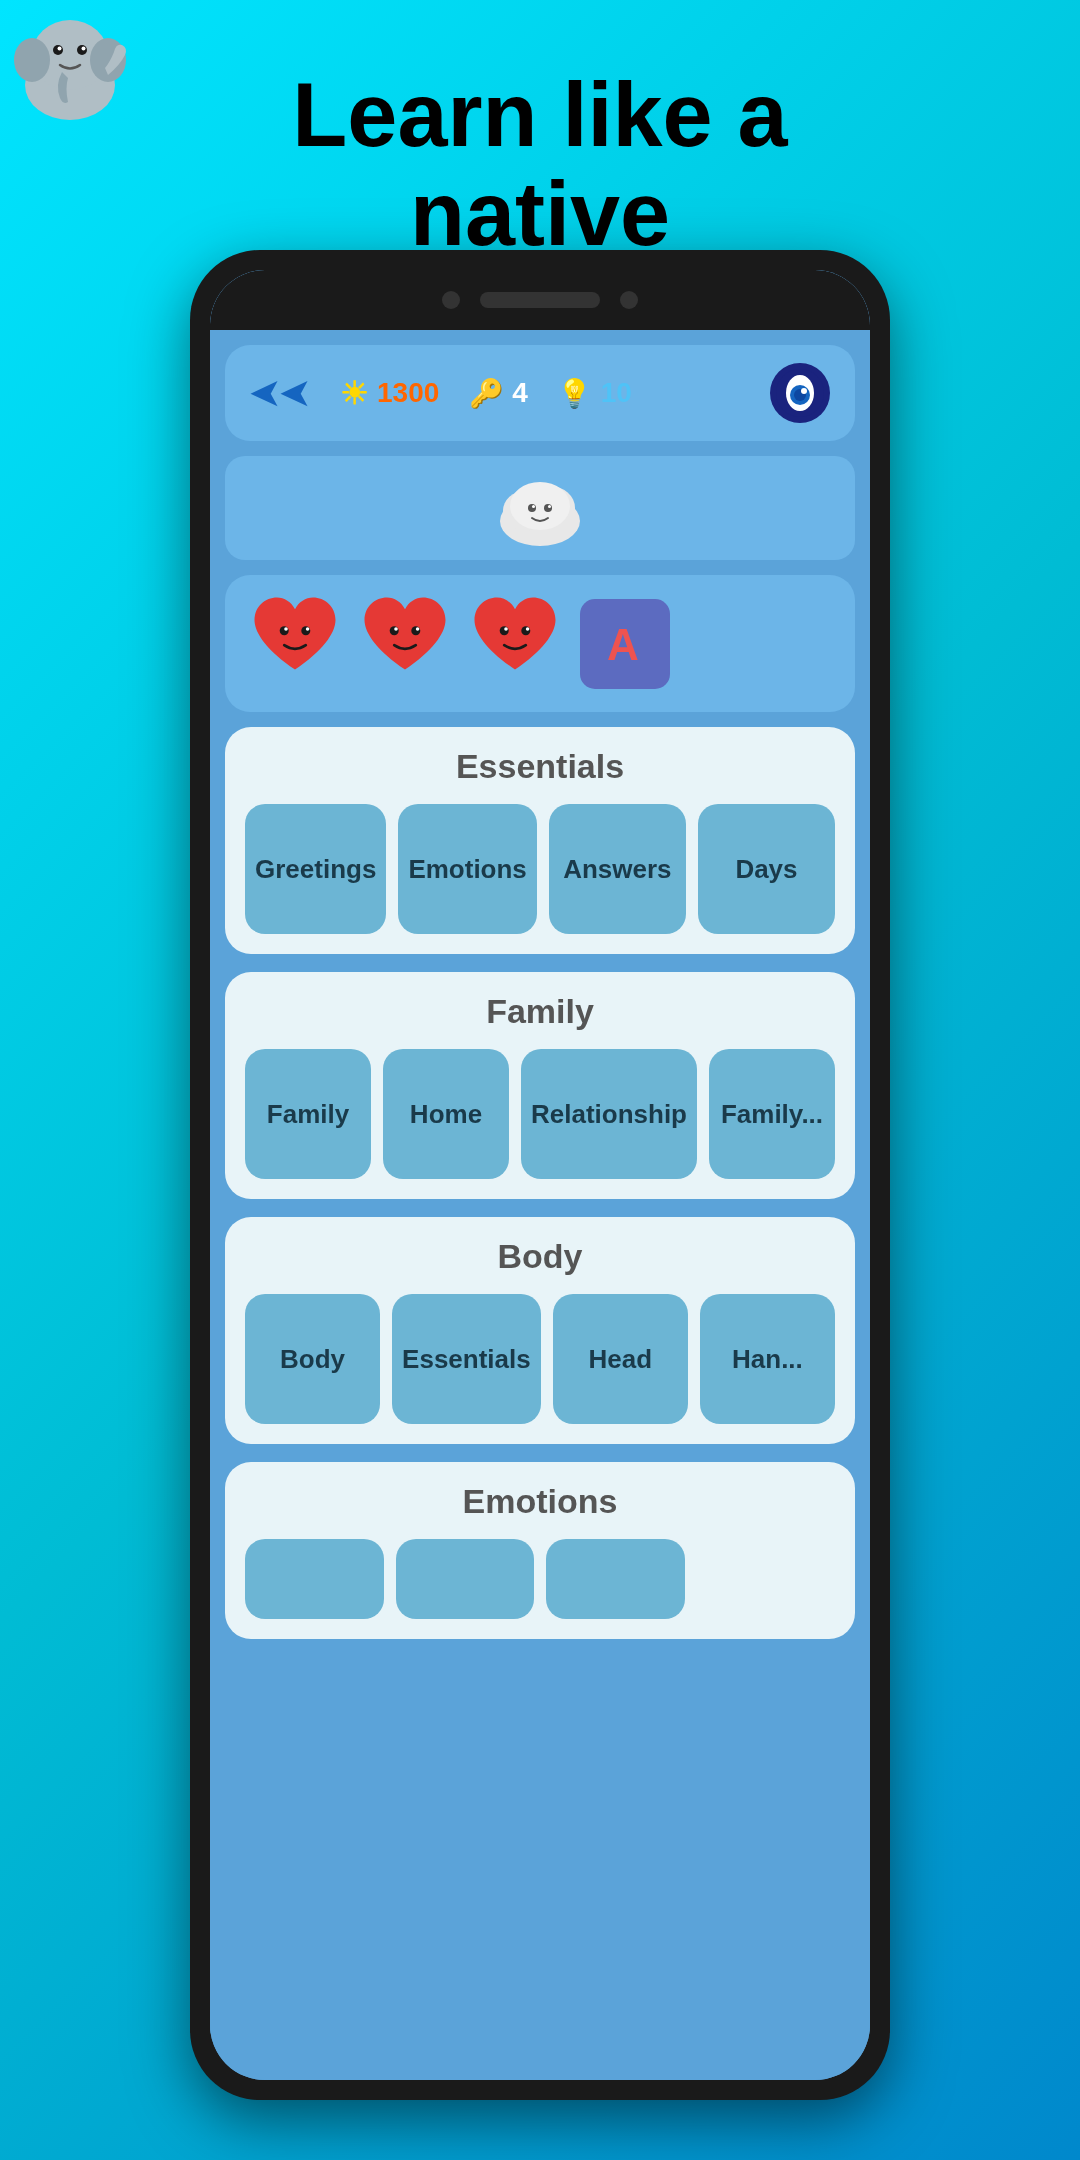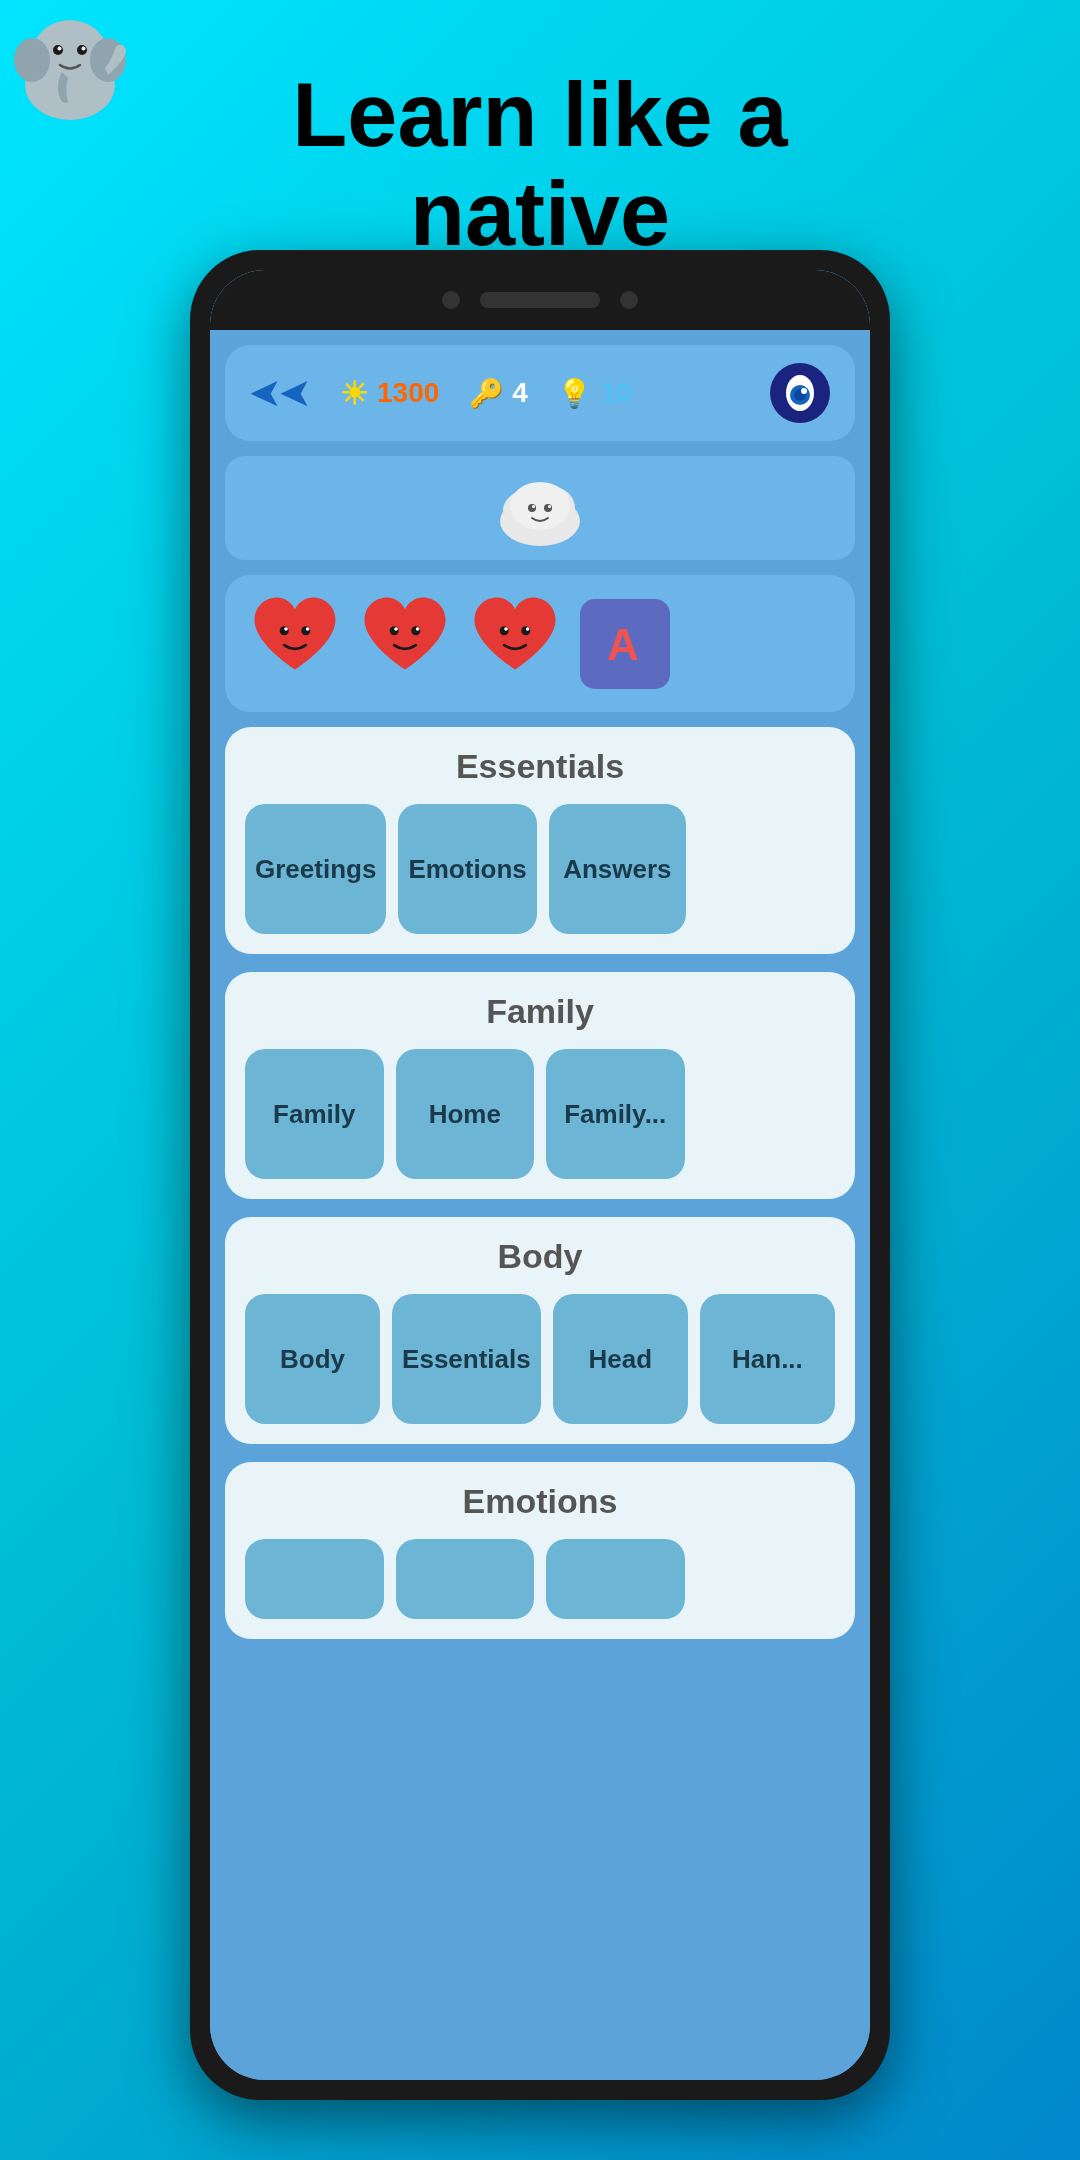--- a/index.html
+++ b/index.html
@@ -340,28 +340,30 @@
           </svg>
         </div>
       </div>
 
       <div class="section">
         <div class="section-title">Essentials</div>
         <div class="section-grid">
           <div class="topic-card">Greetings</div>
           <div class="topic-card">Emotions</div>
           <div class="topic-card">Answers</div>
+          <div class="topic-card">Days</div>
         </div>
       </div>
 
       <div class="section">
         <div class="section-title">Family</div>
         <div class="section-grid">
           <div class="topic-card">Family</div>
           <div class="topic-card">Home</div>
+          <div class="topic-card">Relationship</div>
           <div class="topic-card">Family...</div>
         </div>
       </div>
 
       <div class="section">
         <div class="section-title">Body</div>
         <div class="section-grid">
           <div class="topic-card">Body</div>
           <div class="topic-card">Essentials</div>
           <div class="topic-card">Head</div>

